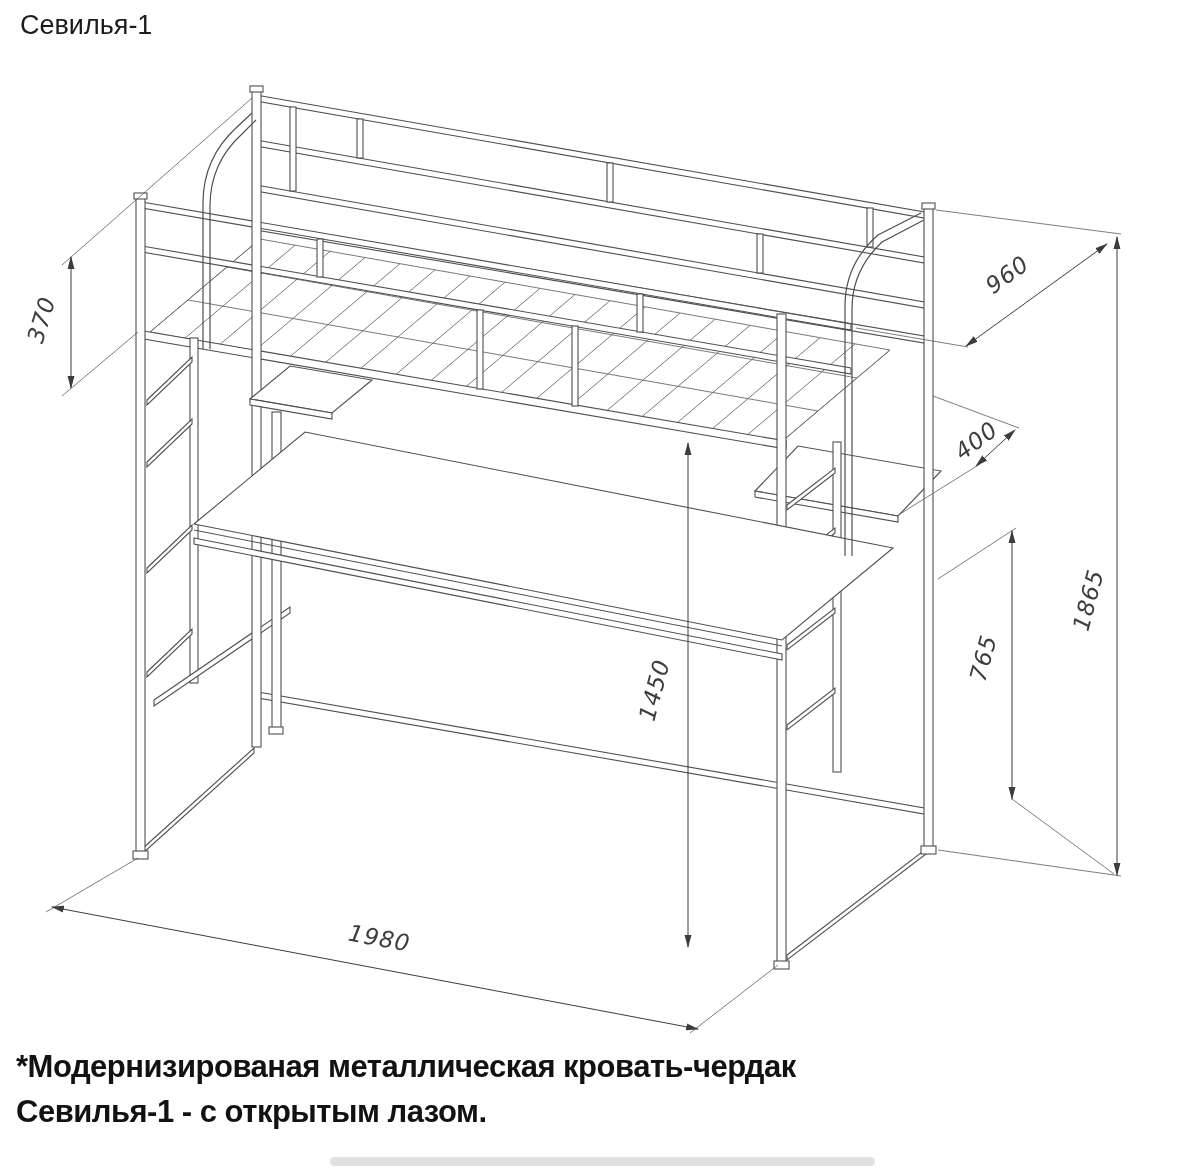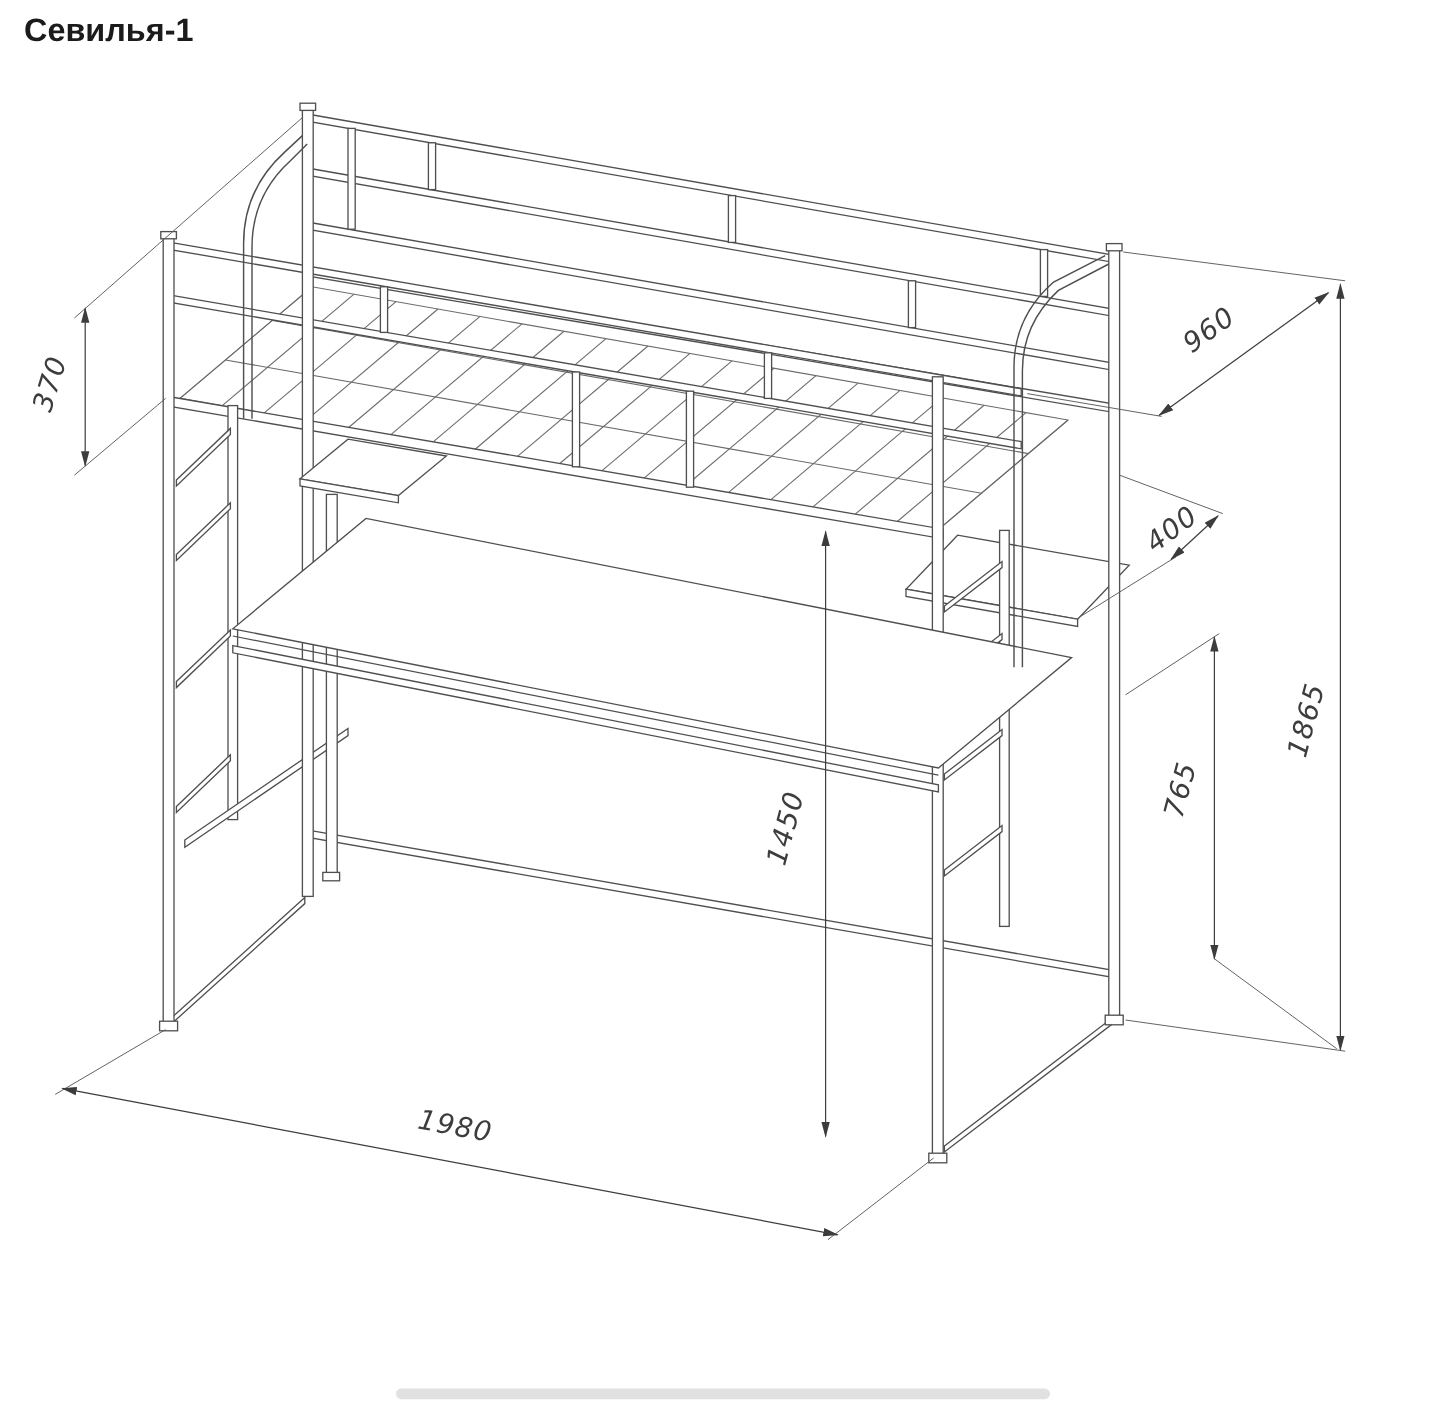--- a/index.html
+++ b/index.html
@@ -1,19 +1,19 @@
 <!DOCTYPE html>
 <html><head>
 <meta charset="utf-8">
 <style>
   html,body{margin:0;padding:0;background:#ffffff;}
   #stage{position:relative;width:1200px;height:1171px;background:#ffffff;overflow:hidden;
          font-family:"Liberation Sans",sans-serif;}
   #drawing{position:absolute;left:0;top:0;}
-  .doc-title{position:absolute;left:20px;top:10px;font-size:27px;font-weight:bold;
+  .doc-title{position:absolute;left:20px;top:10px;font-size:27px;font-weight:normal;
              color:#1b1b1b;letter-spacing:0px;}
   .caption{position:absolute;left:16px;top:1044px;width:1100px;color:#121212;
            font-weight:bold;font-size:31px;line-height:45px;letter-spacing:-0.5px;}
   .bottom-bar{position:absolute;left:330px;top:1157px;width:545px;height:9px;
               background:#c9c9c9;border-radius:5px;opacity:0.55;}
   .strut{fill:#ffffff;stroke:#4f4f4f;stroke-width:1.1;}
   .tube{fill:none;stroke:#4f4f4f;stroke-width:1.2;}
   .meshline{stroke:#6a6a6a;stroke-width:0.9;}
   .dimline{stroke:#3c3c3c;stroke-width:1;fill:none;}
   .extline{stroke:#5c5c5c;stroke-width:0.8;fill:none;}
@@ -172,15 +172,19 @@
 
       <line class="extline" x1="138" y1="858" x2="46" y2="912"></line>
       <line class="extline" x1="778" y1="965" x2="690" y2="1033"></line>
       <line class="dimline" x1="52" y1="907" x2="698" y2="1029" marker-start="url(#arw)" marker-end="url(#arw)"></line>
       <text class="dimtext" transform="translate(378,946) rotate(10.5)">1980</text>
     </g>
   </svg>
 
   <div class="doc-title">Севилья-1</div>
 
+  <div class="caption">
+    <div>*Модернизированая металлическая кровать-чердак</div>
+    <div>Севилья-1  - с открытым лазом.</div>
+  </div>
 
   <div class="bottom-bar"></div>
 </div>
 
 </body></html>

